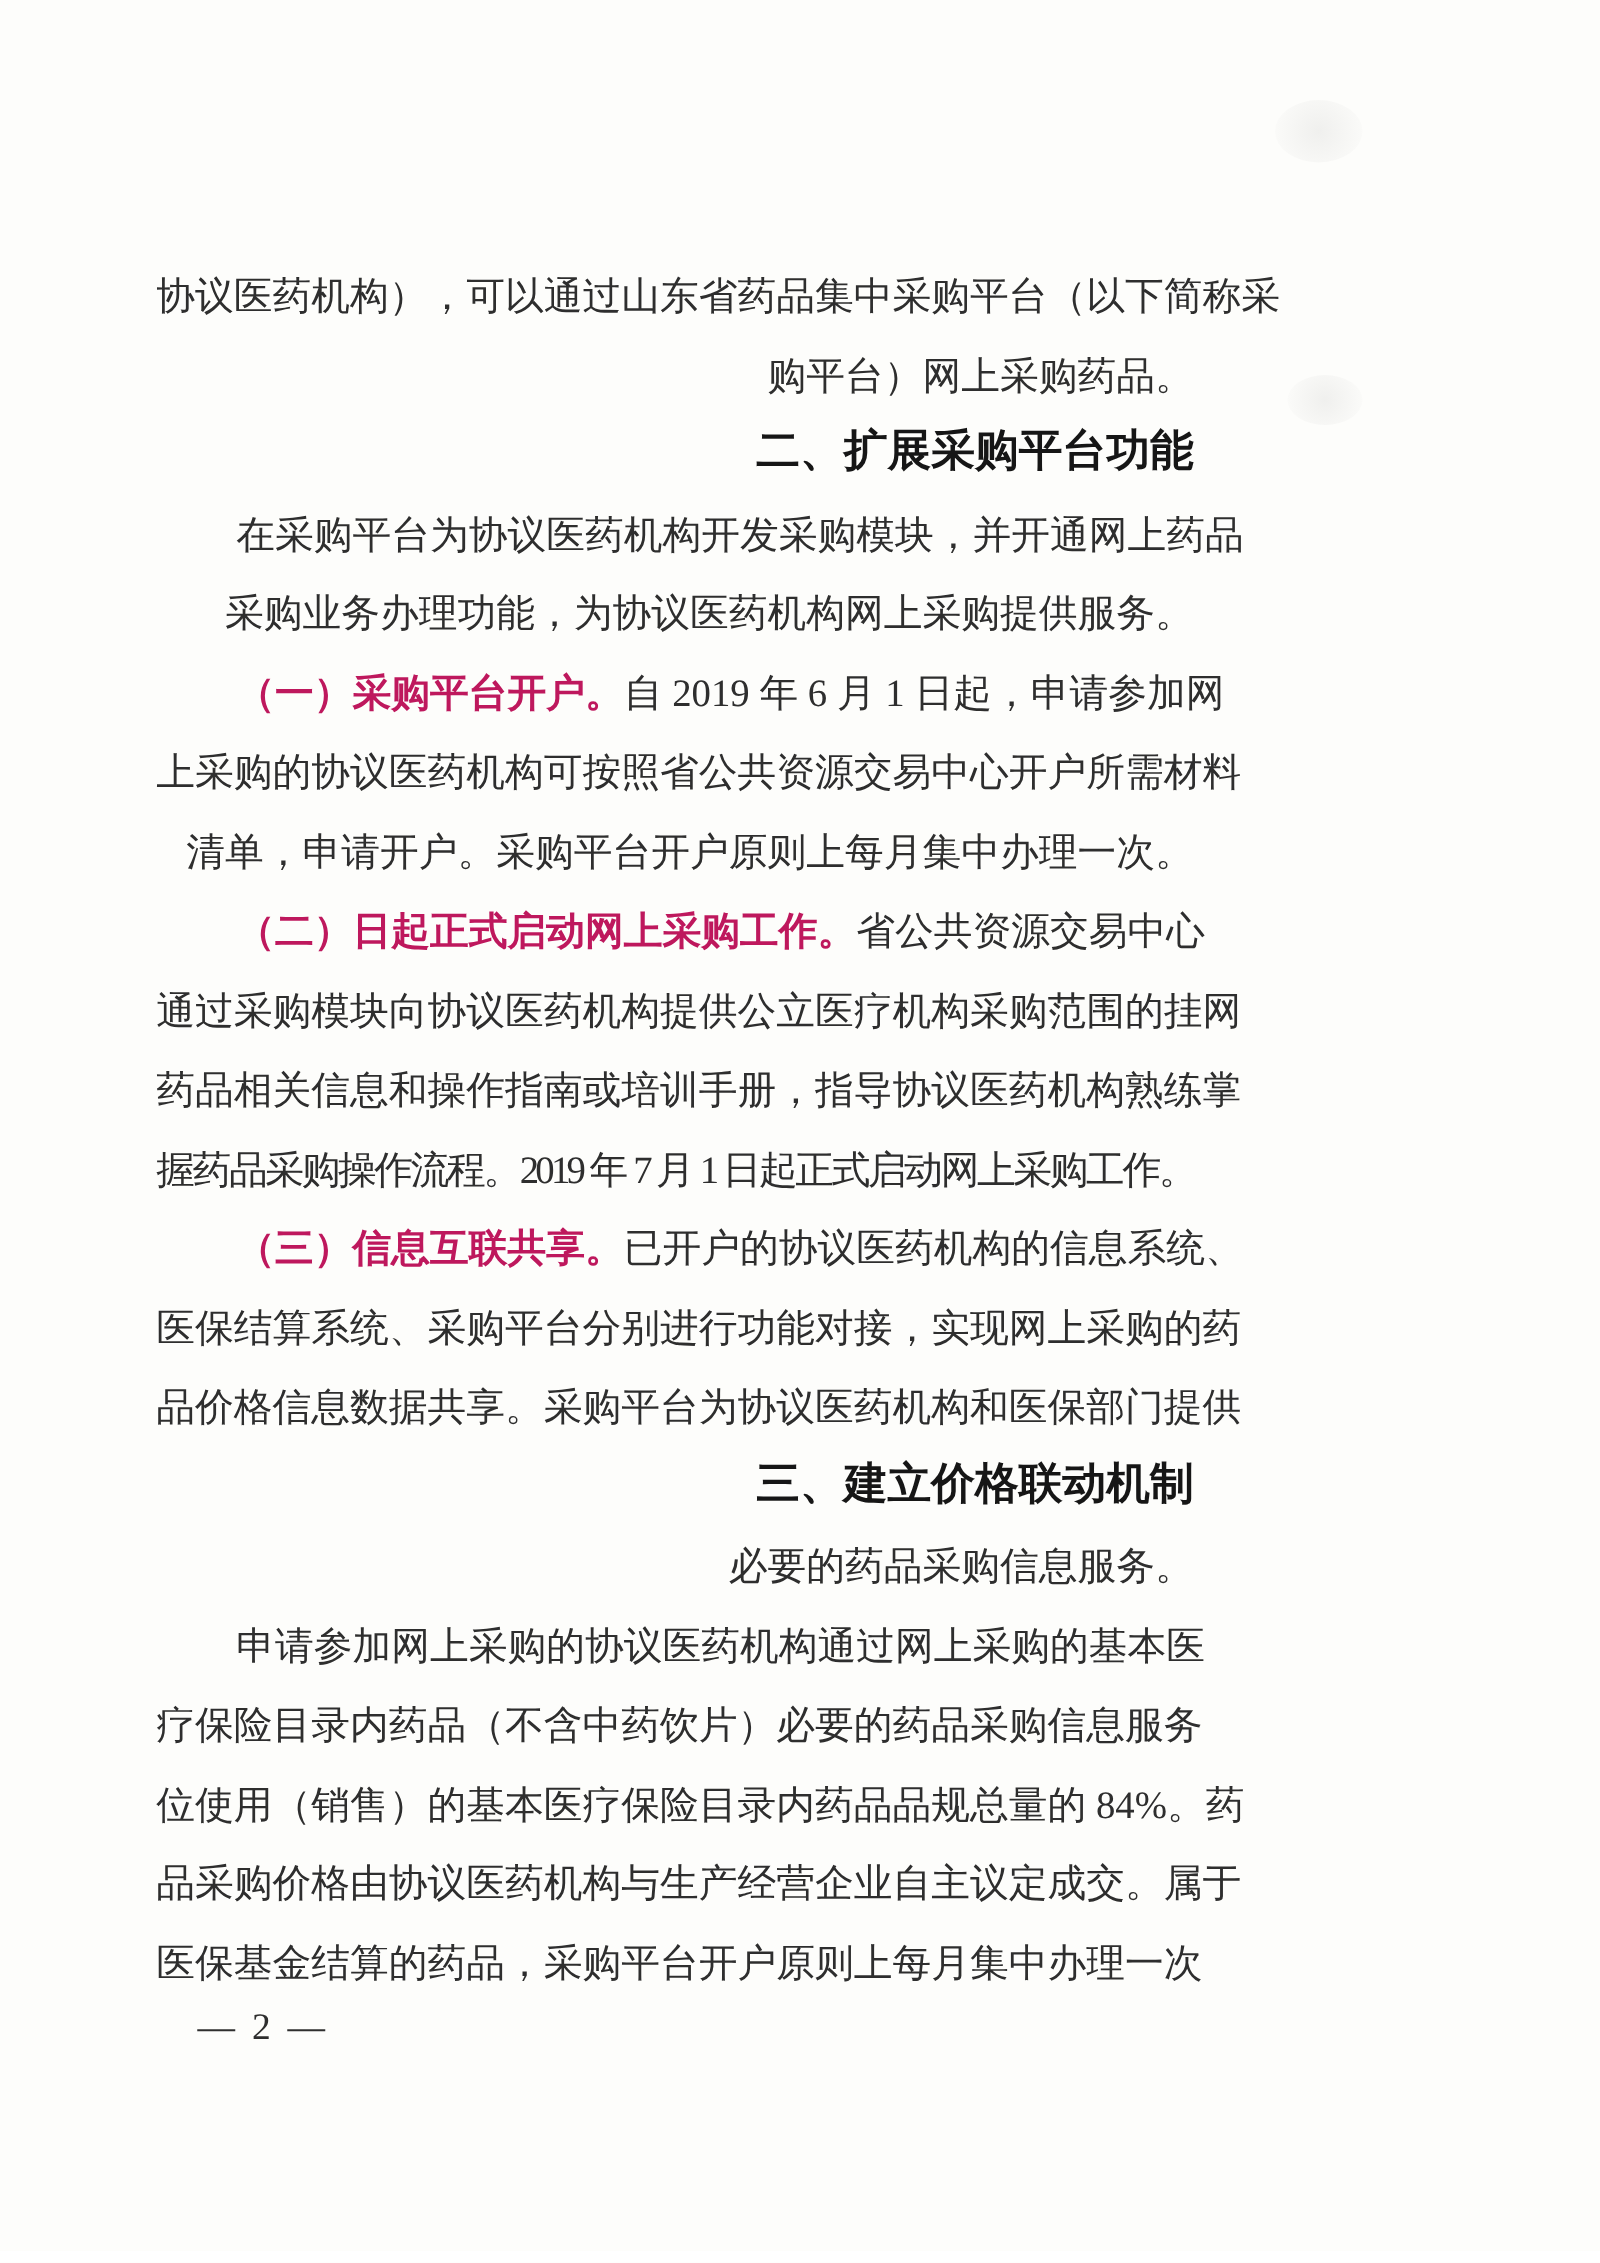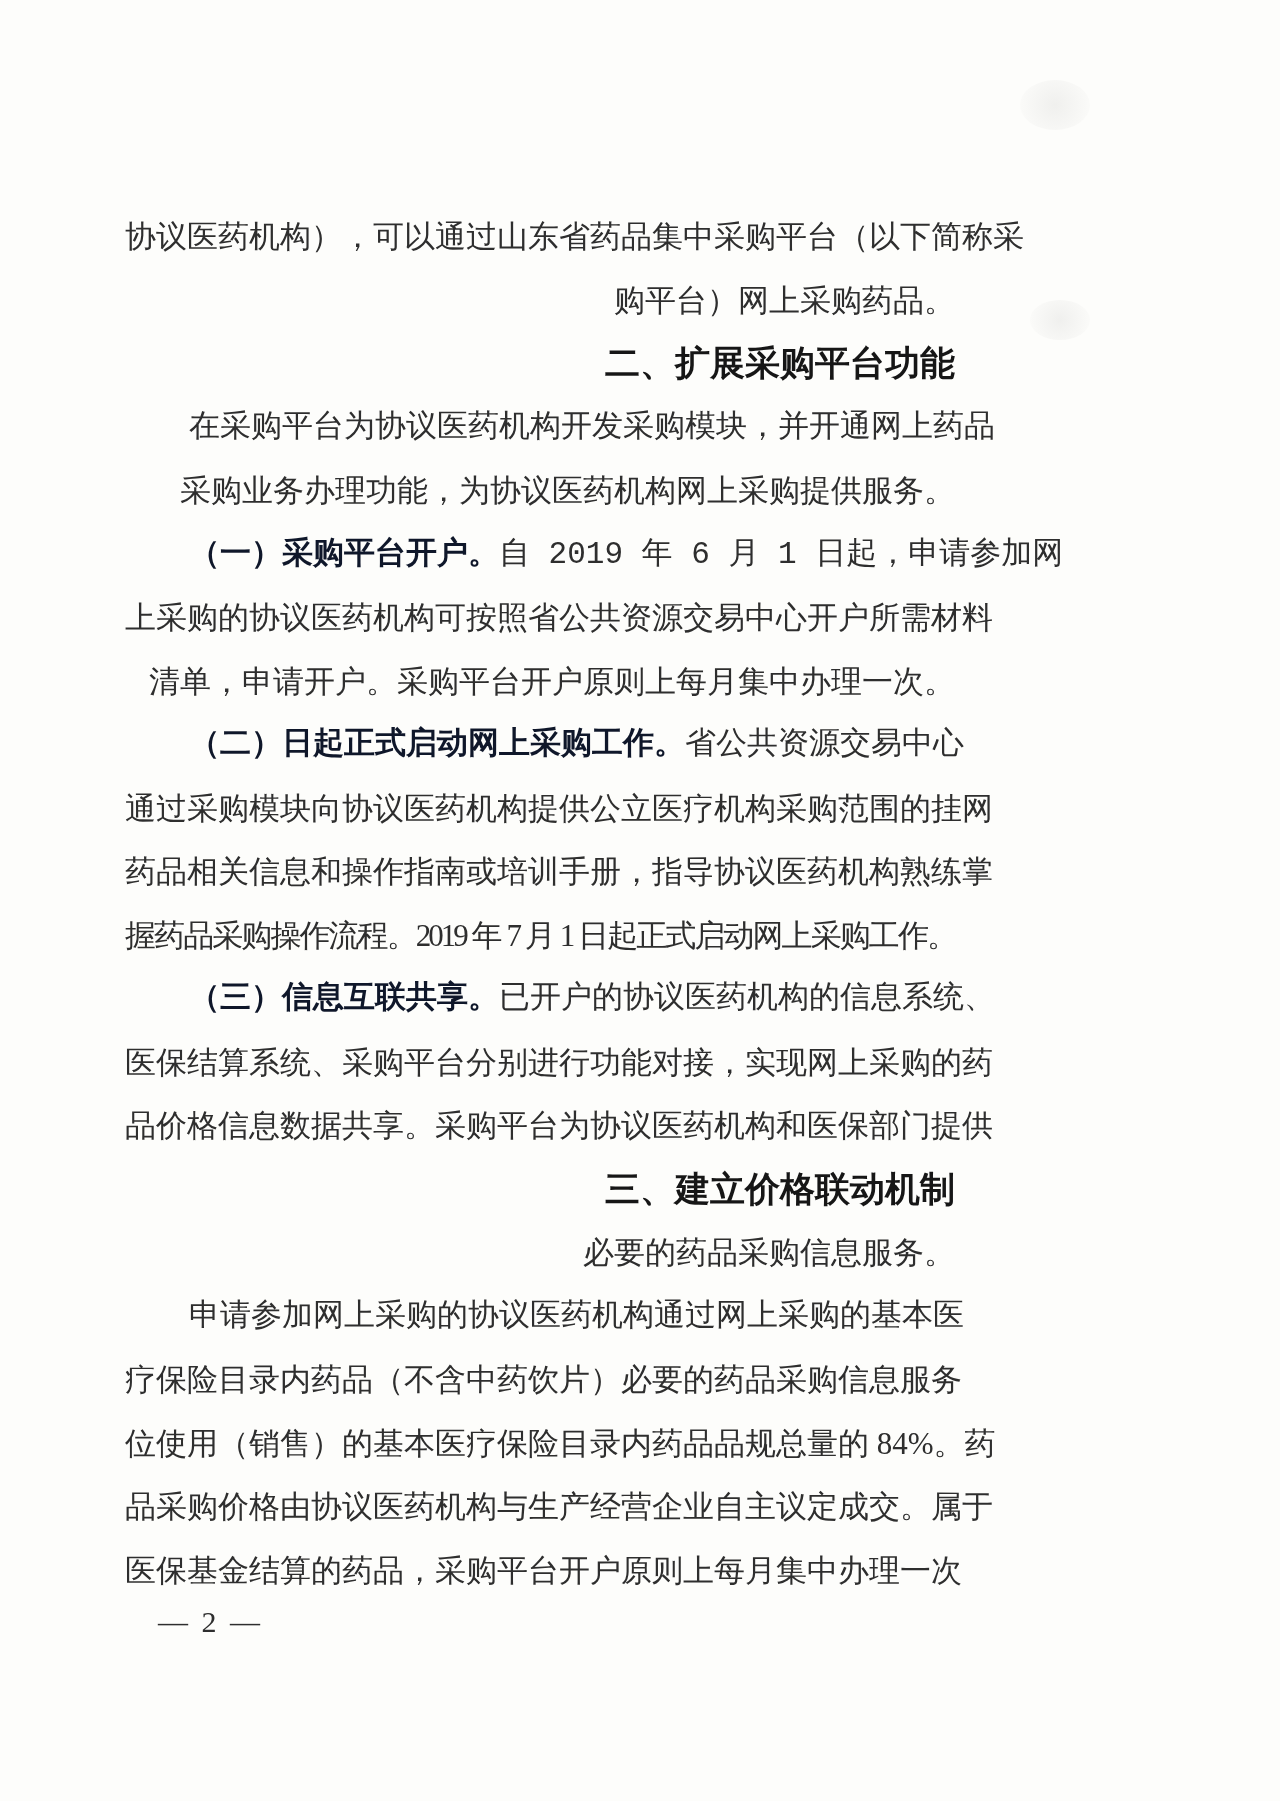--- a/index.html
+++ b/index.html
@@ -28,34 +28,33 @@
     font-size: 31px;
     white-space: nowrap;
     text-align: right;
   }
   .line.full {
     text-align: justify;
     text-align-last: justify;
   }
   .line.indent {
     text-indent: 64px;
-    font-family: Liberation Mono, monospace;
   }
   .line.tight {
     letter-spacing: -3px;
   }
   .line.heading {
-    font-family: Liberation Serif, serif;
+    font-family: Liberation Mono, monospace;
     font-weight: bold;
     font-size: 35px;
     color: #161616;
   }
   .lead {
     font-weight: bold;
-    color: #0f172a;
+    color: #be185d;
   }
   .footer-pagenum {
     position: absolute;
     left: 158px;
     top: 1596px;
     height: 52px;
     line-height: 52px;
     font-size: 30px;
     letter-spacing: 3px;
     color: #2e2e2e;

